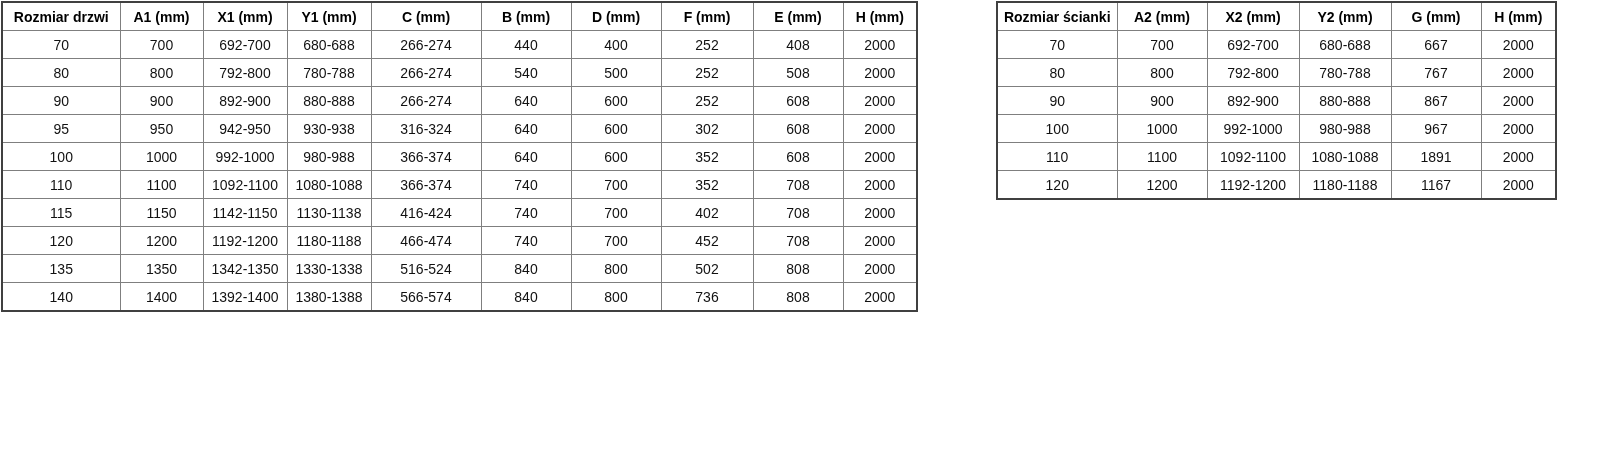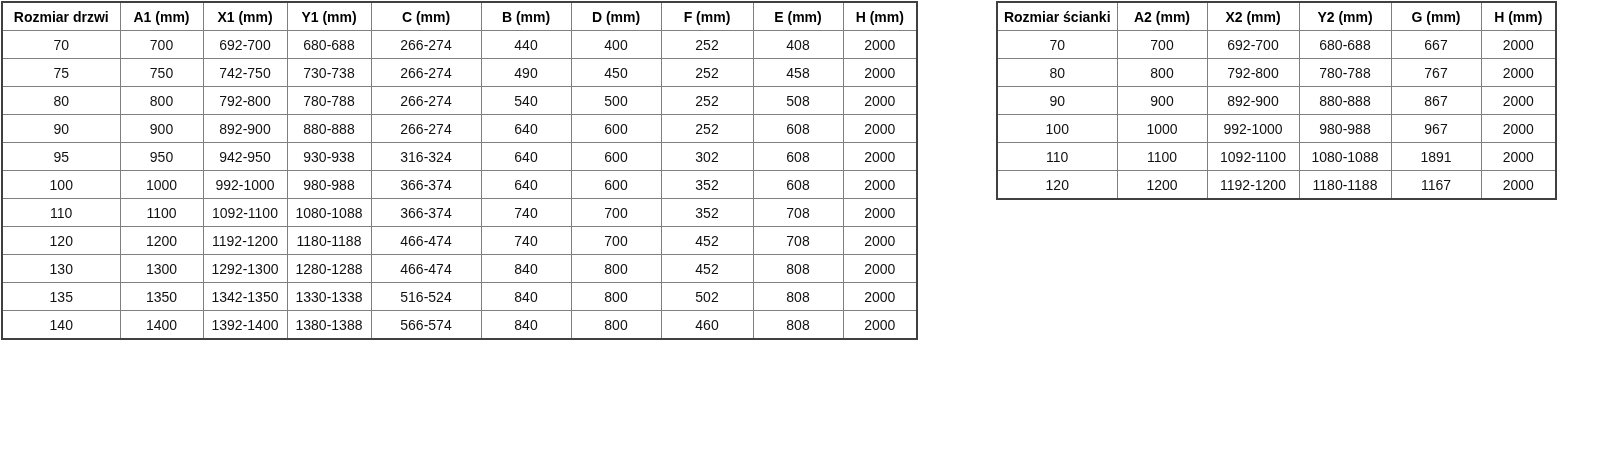--- a/index.html
+++ b/index.html
@@ -98,32 +98,20 @@
           <td>692-700</td>
           <td>680-688</td>
           <td>266-274</td>
           <td>440</td>
           <td>400</td>
           <td>252</td>
           <td>408</td>
           <td>2000</td>
         </tr>
         <tr>
-          <td>75</td>
-          <td>750</td>
-          <td>742-750</td>
-          <td>730-738</td>
-          <td>266-274</td>
-          <td>490</td>
-          <td>450</td>
-          <td>252</td>
-          <td>458</td>
-          <td>2000</td>
-        </tr>
-        <tr>
           <td>80</td>
           <td>800</td>
           <td>792-800</td>
           <td>780-788</td>
           <td>266-274</td>
           <td>540</td>
           <td>500</td>
           <td>252</td>
           <td>508</td>
           <td>2000</td>
@@ -170,64 +158,64 @@
           <td>1092-1100</td>
           <td>1080-1088</td>
           <td>366-374</td>
           <td>740</td>
           <td>700</td>
           <td>352</td>
           <td>708</td>
           <td>2000</td>
         </tr>
         <tr>
+          <td>115</td>
+          <td>1150</td>
+          <td>1142-1150</td>
+          <td>1130-1138</td>
+          <td>416-424</td>
+          <td>740</td>
+          <td>700</td>
+          <td>402</td>
+          <td>708</td>
+          <td>2000</td>
+        </tr>
+        <tr>
           <td>120</td>
           <td>1200</td>
           <td>1192-1200</td>
           <td>1180-1188</td>
           <td>466-474</td>
           <td>740</td>
           <td>700</td>
           <td>452</td>
           <td>708</td>
           <td>2000</td>
         </tr>
         <tr>
-          <td>130</td>
-          <td>1300</td>
-          <td>1292-1300</td>
-          <td>1280-1288</td>
-          <td>466-474</td>
-          <td>840</td>
-          <td>800</td>
-          <td>452</td>
-          <td>808</td>
-          <td>2000</td>
-        </tr>
-        <tr>
           <td>135</td>
           <td>1350</td>
           <td>1342-1350</td>
           <td>1330-1338</td>
           <td>516-524</td>
           <td>840</td>
           <td>800</td>
           <td>502</td>
           <td>808</td>
           <td>2000</td>
         </tr>
         <tr>
           <td>140</td>
           <td>1400</td>
           <td>1392-1400</td>
           <td>1380-1388</td>
           <td>566-574</td>
           <td>840</td>
           <td>800</td>
-          <td>460</td>
+          <td>736</td>
           <td>808</td>
           <td>2000</td>
         </tr>
       </tbody>
   </table>
 
   <table class="spec-table right-table">
     <colgroup>
       <col class="c0">
         <col class="c1">

